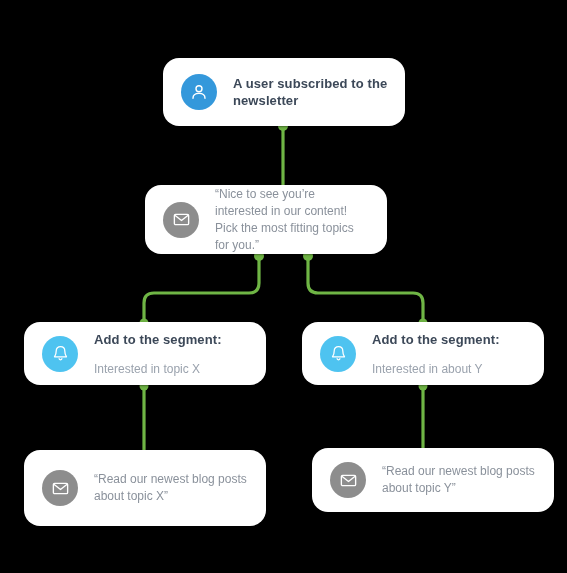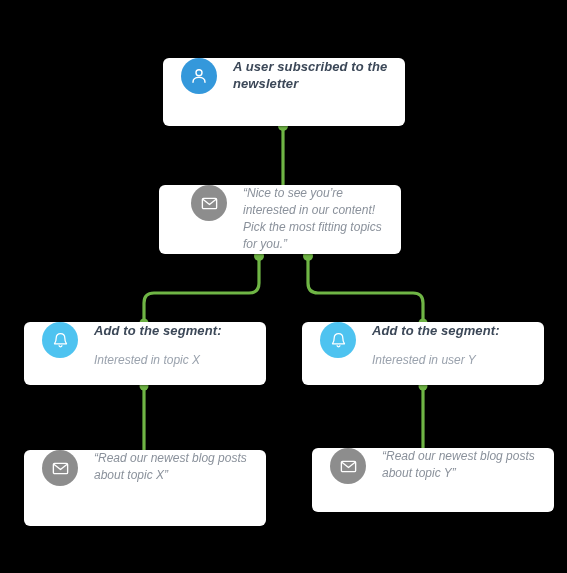--- a/index.html
+++ b/index.html
@@ -26,27 +26,26 @@
     top: 0;
     width: 567px;
     height: 573px;
     pointer-events: none;
   }
 
   
   .card {
     position: absolute;
     background: #ffffff;
-    border-radius: 6px;
+    border-radius: 16px;
     box-sizing: border-box;
     display: flex;
-    align-items: flex-start;
+    align-items: center;
     box-shadow: 0 1px 3px rgba(0,0,0,0.28), 0 1px 1px rgba(0,0,0,0.18);
     z-index: 2;
-    font-style: italic;
   }
 
   .icon-wrap {
     flex: 0 0 auto;
     width: 36px;
     height: 36px;
     border-radius: 50%;
     display: flex;
     align-items: center;
     justify-content: center;
@@ -81,21 +80,21 @@
   }
   .quote {
     font-size: 12px;
     font-weight: normal;
     color: #8a919b;
     line-height: 17px;
   }
 
   
   #card-trigger  { left: 163px; top: 58px;  width: 242px; height: 68px; }
-  #card-email-1  { left: 159px; top: 185px; width: 242px; height: 69px; padding-left: 14px; }
+  #card-email-1  { left: 145px; top: 185px; width: 242px; height: 69px; }
   #card-seg-x    { left: 24px;  top: 322px; width: 242px; height: 63px; }
   #card-seg-y    { left: 302px; top: 322px; width: 242px; height: 63px; }
   #card-email-x  { left: 24px;  top: 450px; width: 242px; height: 76px; }
   #card-email-y  { left: 312px; top: 448px; width: 242px; height: 64px; }
 </style>
 </head>
 <body>
 
 <div id="canvas">
 
@@ -162,21 +161,21 @@
 
   <div class="card" id="card-seg-y">
     <div class="icon-wrap icon-lightblue">
       <svg width="19" height="19" viewBox="0 0 24 24" fill="none" stroke="#ffffff" stroke-width="1.6" stroke-linecap="round" stroke-linejoin="round">
         <path d="M12 3.2 C8.7 3.2 6.6 5.5 6.6 8.6 C6.6 13.2 5.2 15.0 4.4 16.2 L19.6 16.2 C18.8 15.0 17.4 13.2 17.4 8.6 C17.4 5.5 15.3 3.2 12 3.2 Z"></path>
         <path d="M10.2 18.6 C10.6 19.5 11.2 20.0 12 20.0 C12.8 20.0 13.4 19.5 13.8 18.6"></path>
       </svg>
     </div>
     <div class="card-body">
       <div class="title">Add to the segment:</div>
-      <div class="subtitle">Interested in user Y</div>
+      <div class="subtitle">Interested in about Y</div>
     </div>
   </div>
 
   <div class="card" id="card-email-x">
     <div class="icon-wrap icon-gray">
       <svg width="19" height="19" viewBox="0 0 24 24" fill="none" stroke="#ffffff" stroke-width="1.7" stroke-linecap="round" stroke-linejoin="round">
         <rect x="3" y="5.5" width="18" height="13" rx="1.6"></rect>
         <path d="M3.6 6.6 L12 13.2 L20.4 6.6"></path>
       </svg>
     </div>

